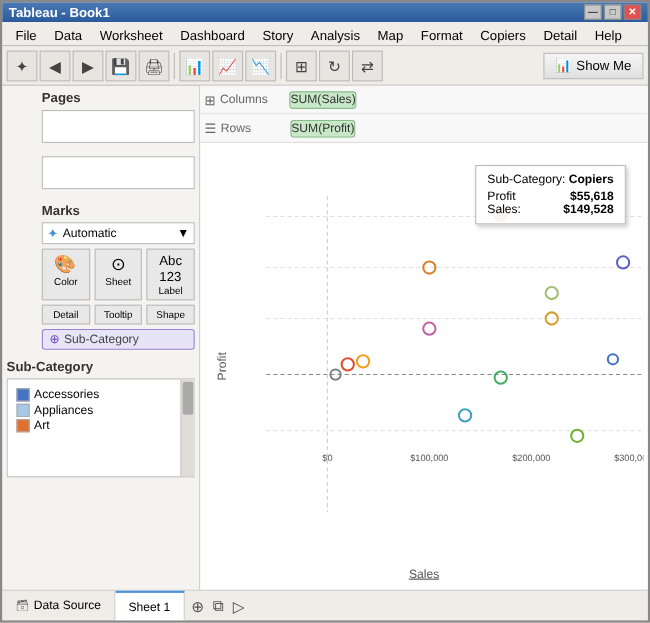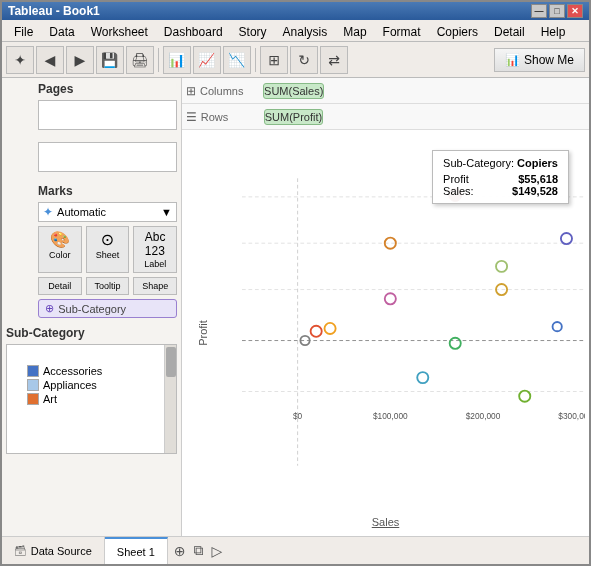--- a/index.html
+++ b/index.html
@@ -162,22 +162,22 @@
     .sub-cat-pill-icon { margin-right: 4px; color: #6644bb; }
 
     .legend-section { flex: 1; overflow: hidden; }
     .legend-items { display: flex; flex-direction: column; gap: 2px; }
     .legend-item { display: flex; align-items: center; font-size: 11px; gap: 4px; }
     .legend-swatch { width: 12px; height: 12px; border: 1px solid #aaa; flex-shrink: 0; }
     .legend-wrapper {
       position: relative;
       border: 1px solid #bbb;
       background: white;
-      padding: 20px;
-      height: 110px;
+      padding: 8px;
+      height: 90px;
       overflow: hidden;
     }
 
     
     .chart-area {
       flex: 1;
       display: flex;
       flex-direction: column;
       background: white;
     }

